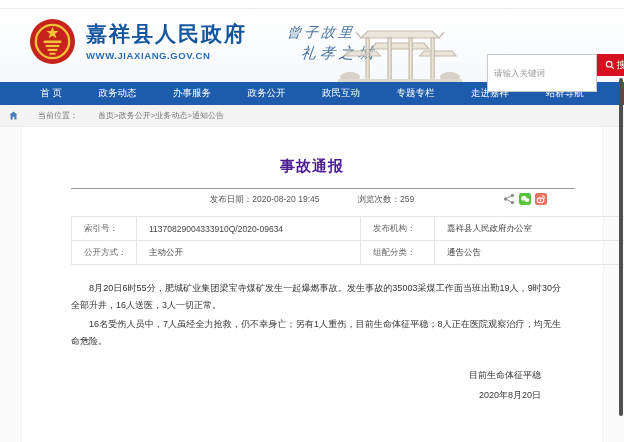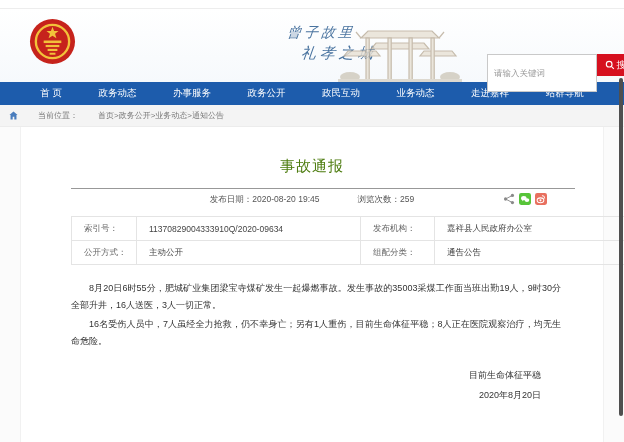--- a/index.html
+++ b/index.html
@@ -29,21 +29,21 @@
   
   .main-nav{height:23px;background:#1d5cac;display:flex;justify-content:space-around;
     align-items:center;padding:0 22px;}
   .main-nav span{color:#fff;font-size:9.5px;cursor:pointer;white-space:nowrap;}
   
   .breadcrumb{height:21px;background:#f4f4f4;border-bottom:1px solid #ececec;
     display:flex;align-items:center;padding-left:9px;font-size:8px;color:#777;gap:20px;}
   
   .card{position:absolute;left:20px;right:20px;top:127px;bottom:0;background:#fff;
     border-left:1px solid #f1f1f1;border-right:1px solid #f1f1f1;}
-  .article-title{text-align:center;margin-top:30px;font-size:15px;font-weight:400;color:#4d7c0f;letter-spacing:1px;}
+  .article-title{text-align:center;margin-top:30px;font-size:15px;font-weight:700;color:#4c1d95;letter-spacing:1px;}
   .title-rule{margin:12px 28px 0 50px;border:none;border-top:1px solid #989898;}
   .meta-line{position:relative;margin-top:5px;text-align:center;font-size:8.5px;color:#555;}
   .meta-line .gap{display:inline-block;width:38px;}
   .share{position:absolute;right:56px;top:-1px;display:flex;gap:4px;align-items:center;}
   .share .ic{width:12px;height:12px;display:block;cursor:pointer;}
   
   .meta-table{margin:10px 38px 0 50px;width:496px;border-collapse:collapse;font-size:8.5px;table-layout:fixed;}
   .meta-table td{border:1px solid #e4e4e4;height:23px;padding:0 4px 0 12px;overflow:hidden;white-space:nowrap;}
   .meta-table td.lbl{color:#666;}
   .meta-table td.val{color:#444;}
@@ -64,20 +64,24 @@
 <div class="site-header">
   <svg class="emblem" viewBox="0 0 48 48">
     <circle cx="24" cy="24" r="23" fill="#c6231c"></circle>
     <circle cx="24" cy="24" r="17" fill="none" stroke="#f2c23a" stroke-width="2.4"></circle>
     <polygon points="24,9 25.6,13.4 30.2,13.4 26.6,16.2 28,20.6 24,18 20,20.6 21.4,16.2 17.8,13.4 22.4,13.4" fill="#f2c23a"></polygon>
     <rect x="15" y="23" width="18" height="2.6" fill="#f2c23a"></rect>
     <rect x="17" y="27.5" width="14" height="2.2" fill="#f2c23a"></rect>
     <rect x="19" y="31.5" width="10" height="2.2" fill="#f2c23a"></rect>
     <rect x="21" y="35.5" width="6" height="2" fill="#f2c23a"></rect>
   </svg>
+  <div class="site-id">
+    <div class="site-name">嘉祥县人民政府</div>
+    <div class="site-url">WWW.JIAXIANG.GOV.CN</div>
+  </div>
   <div class="slogan">
     <div class="slogan-l1">曾子故里</div>
     <div class="slogan-l2">礼孝之城</div>
   </div>
   <svg class="archway" width="128" height="60" viewBox="0 0 128 60">
     <g fill="#e8e1d4" stroke="#b9ac98" stroke-width="1.2">
       <path d="M32 8 L96 8 L103 15 L25 15 Z"></path>
       <path d="M25 15 L20 9" fill="none"></path>
       <path d="M103 15 L108 9" fill="none"></path>
       <path d="M40 20 L88 20 L93 26 L35 26 Z"></path>
@@ -103,21 +107,21 @@
     </button>
   </div>
 </div>
 
 <div class="main-nav">
   <span>首 页</span>
   <span>政务动态</span>
   <span>办事服务</span>
   <span>政务公开</span>
   <span>政民互动</span>
-  <span>业务动态</span>
+  <span>专题专栏</span>
   <span>走进嘉祥</span>
   <span>站群导航</span>
 </div>
 
 <div class="breadcrumb">
   <svg width="9" height="9" viewBox="0 0 10 10">
     <path d="M5 0.5 L9.5 4.5 L8.3 4.5 L8.3 9.5 L5.9 9.5 L5.9 6.4 L4.1 6.4 L4.1 9.5 L1.7 9.5 L1.7 4.5 L0.5 4.5 Z" fill="#4a7dbd"></path>
   </svg>
   <span>当前位置：</span>
   <span>首页&gt;政务公开&gt;业务动态&gt;通知公告</span>

